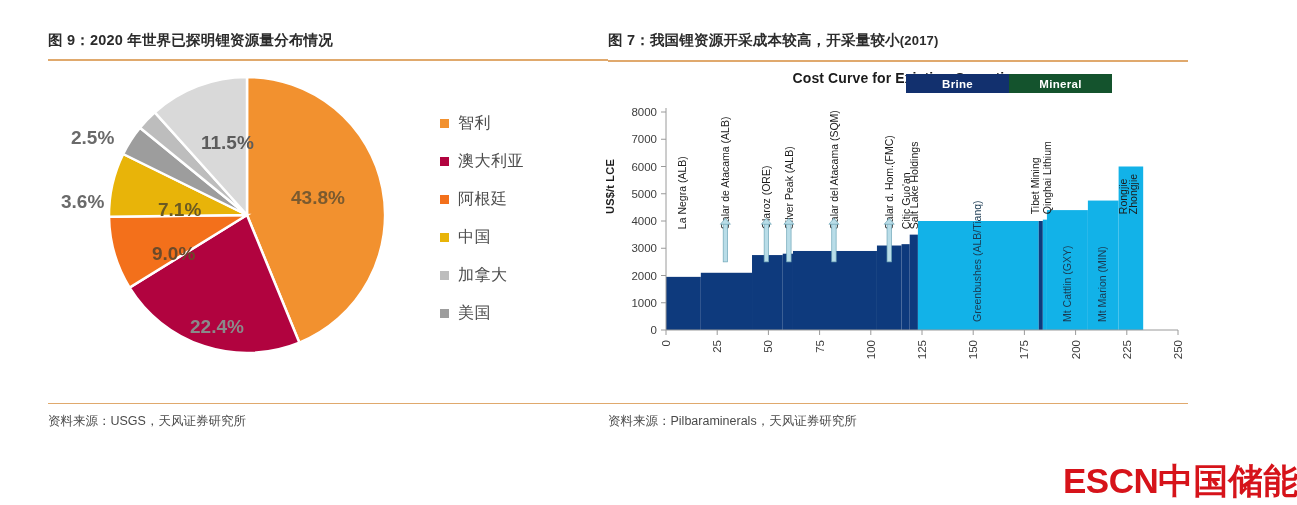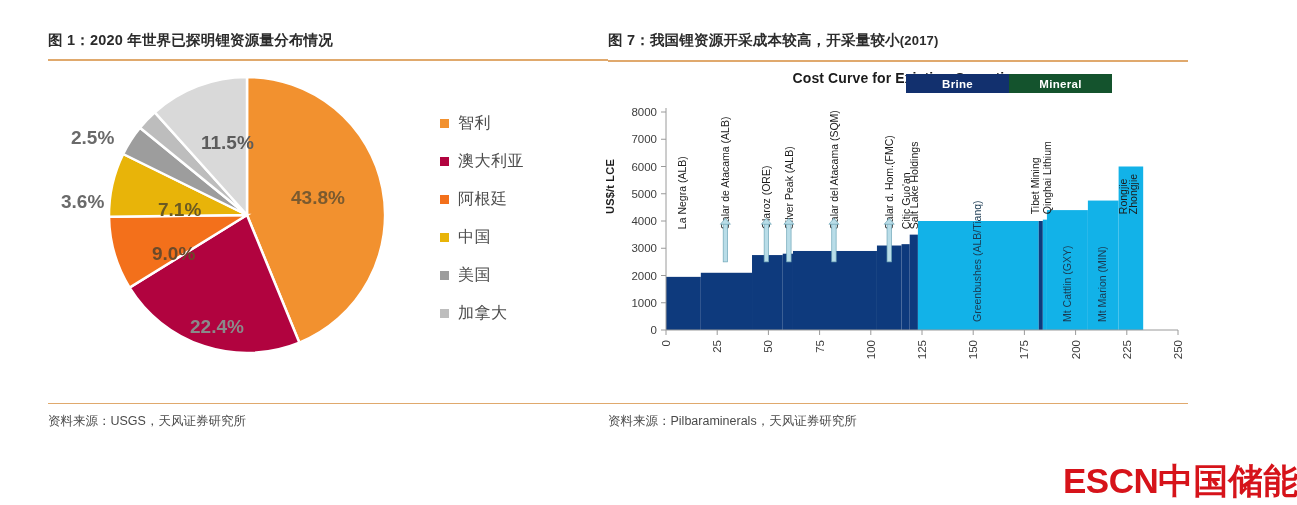--- a/index.html
+++ b/index.html
@@ -81,21 +81,21 @@
   .wm .cn{letter-spacing:0px;}
 </style>
 </head>
 <body>
 
 <div class="page">
 
   <div class="panel panel-left">
 
     <div class="fig-title">
-      <span>图 1：2020 年世界已探明锂资源量分布情况</span>
+      <span>图 9：2020 年世界已探明锂资源量分布情况</span>
     </div>
     <div class="rule"></div>
 
     <div class="pie-wrap">
 
       <div class="pie">
         <svg width="282" height="282" viewBox="0 0 282 282" aria-hidden="true">
 
           <g transform="translate(141,141)">
 
@@ -135,26 +135,26 @@
         </div>
         <div class="lg-item">
           <span class="lg-sw" style="background:#f3701b"></span>
           <span class="lg-tx">阿根廷</span>
         </div>
         <div class="lg-item">
           <span class="lg-sw" style="background:#e8b409"></span>
           <span class="lg-tx">中国</span>
         </div>
         <div class="lg-item">
+          <span class="lg-sw" style="background:#bdbdbd"></span>
+          <span class="lg-tx">加拿大</span>
+        </div>
+        <div class="lg-item">
           <span class="lg-sw" style="background:#9d9d9d"></span>
           <span class="lg-tx">美国</span>
-        </div>
-        <div class="lg-item">
-          <span class="lg-sw" style="background:#bdbdbd"></span>
-          <span class="lg-tx">加拿大</span>
         </div>
       </div>
     </div>
 
     <div style="position:absolute;left:0;top:373px;width:100%;">
       <div class="src-rule"></div>
       <div class="src">资料来源：USGS，天风证券研究所</div>
     </div>
   </div>
 

